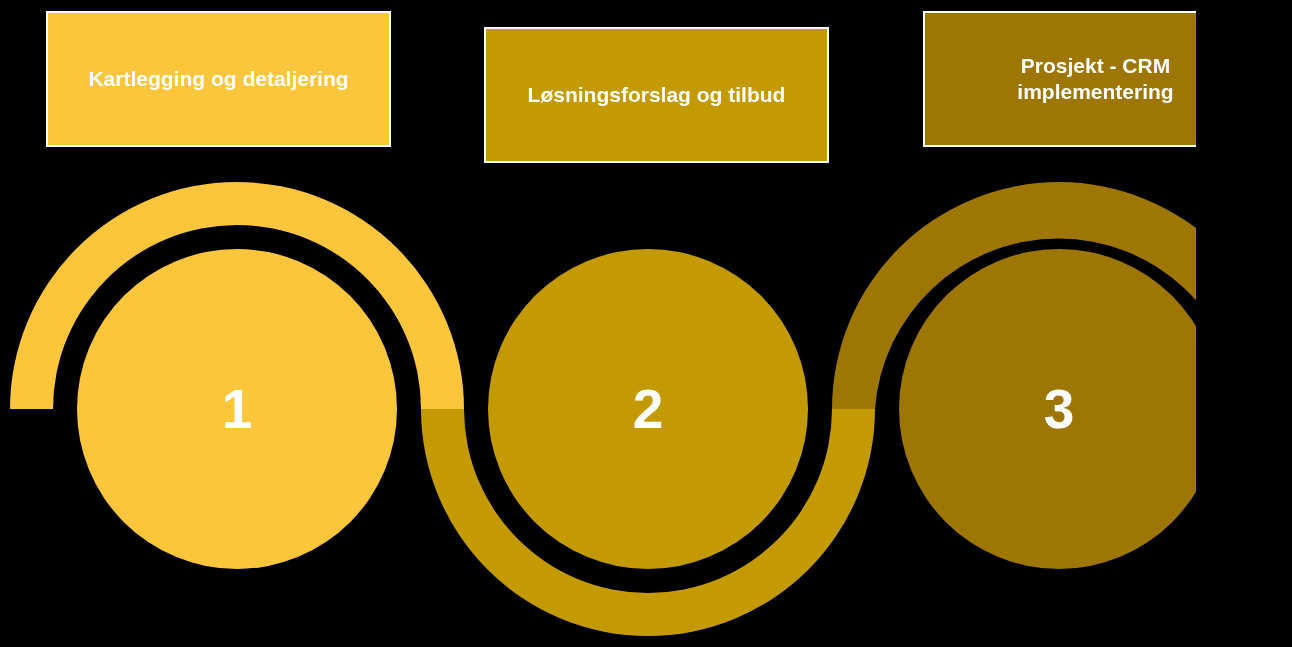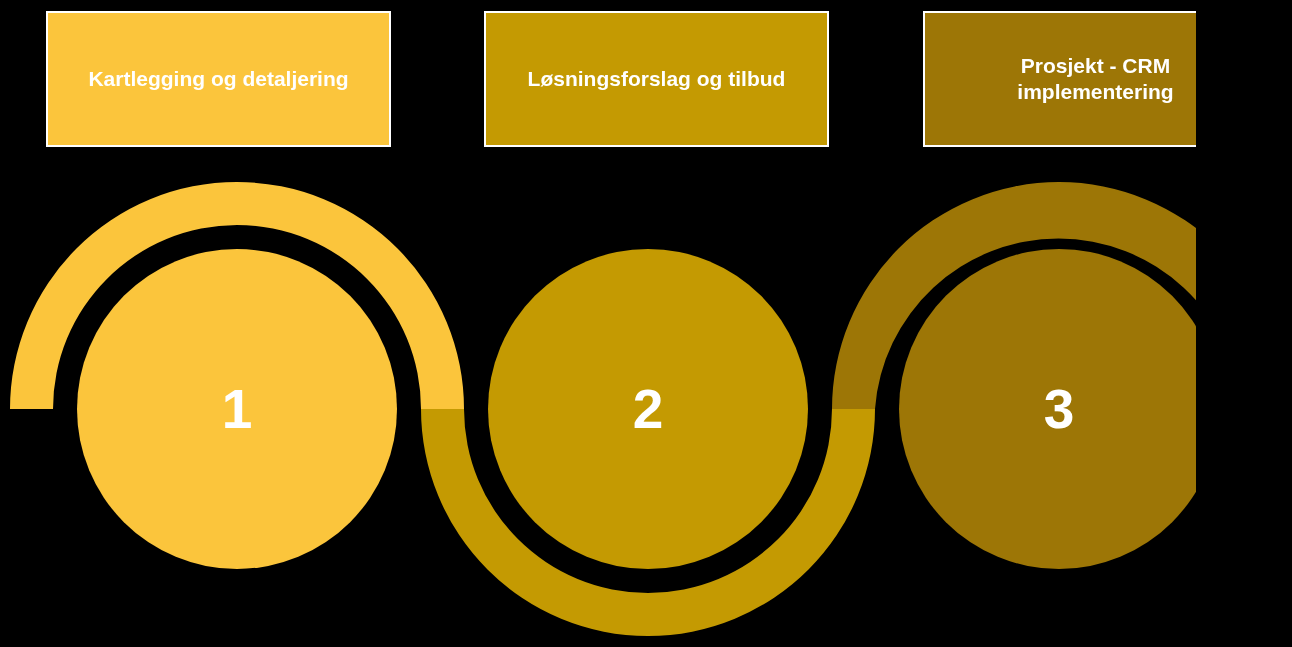--- a/index.html
+++ b/index.html
@@ -29,21 +29,21 @@
     text-align: center;
   }
   .stage-box .label {
     color: var(--text, #FFFFFF);
     font-size: 21px;
     line-height: 1.25;
     white-space: pre-line;
     padding: 0 18px;
   }
   .box-1 { left: 46px;  background: var(--stage1, #FBC53C); }
-  .box-2 { left: 484px; background: var(--stage2, #C49A02); }
+  .box-2 { left: 484px; background: var(--stage2, #C49A02); margin-top: 16px; }
   .box-3 { left: 923px; background: var(--stage3, #9D7606); text-align: center; }
 
   .snake-svg {
     position: absolute;
     left: 0;
     top: 0;
     width: 1292px;
     height: 647px;
   }
   .fill-1 { fill: var(--stage1, #FBC53C); }

